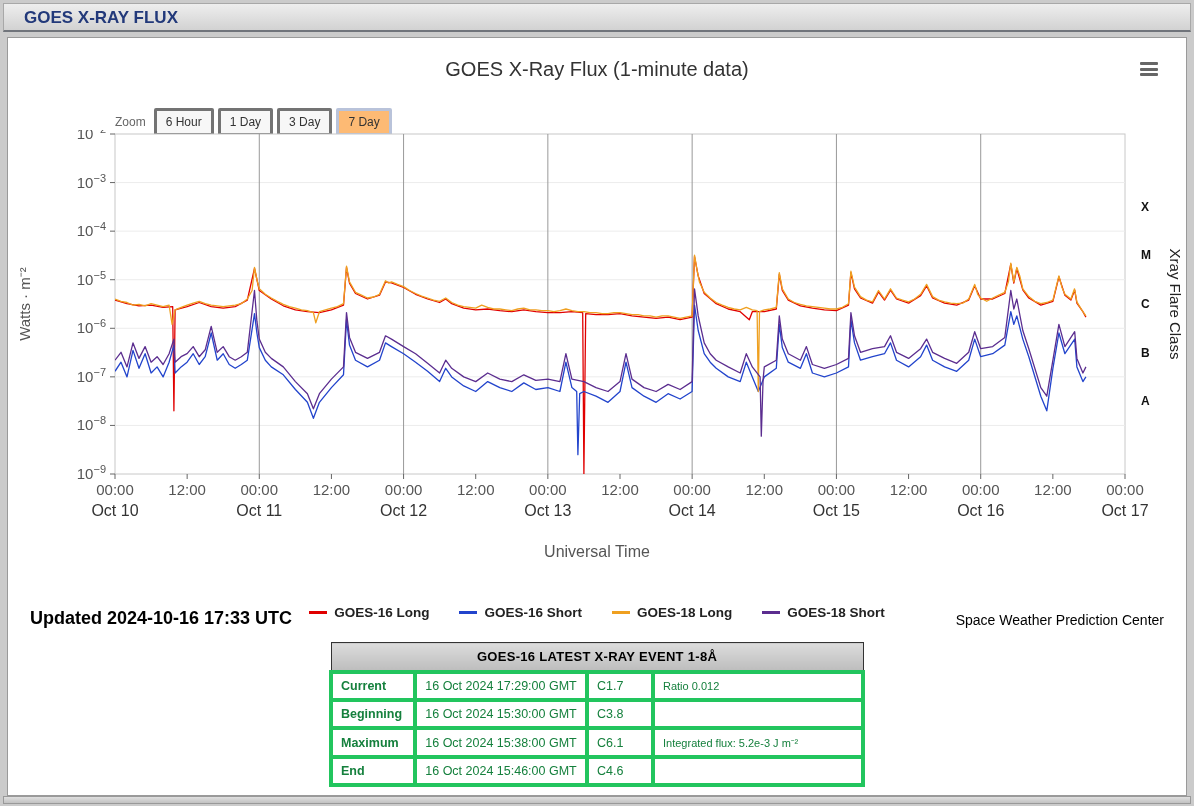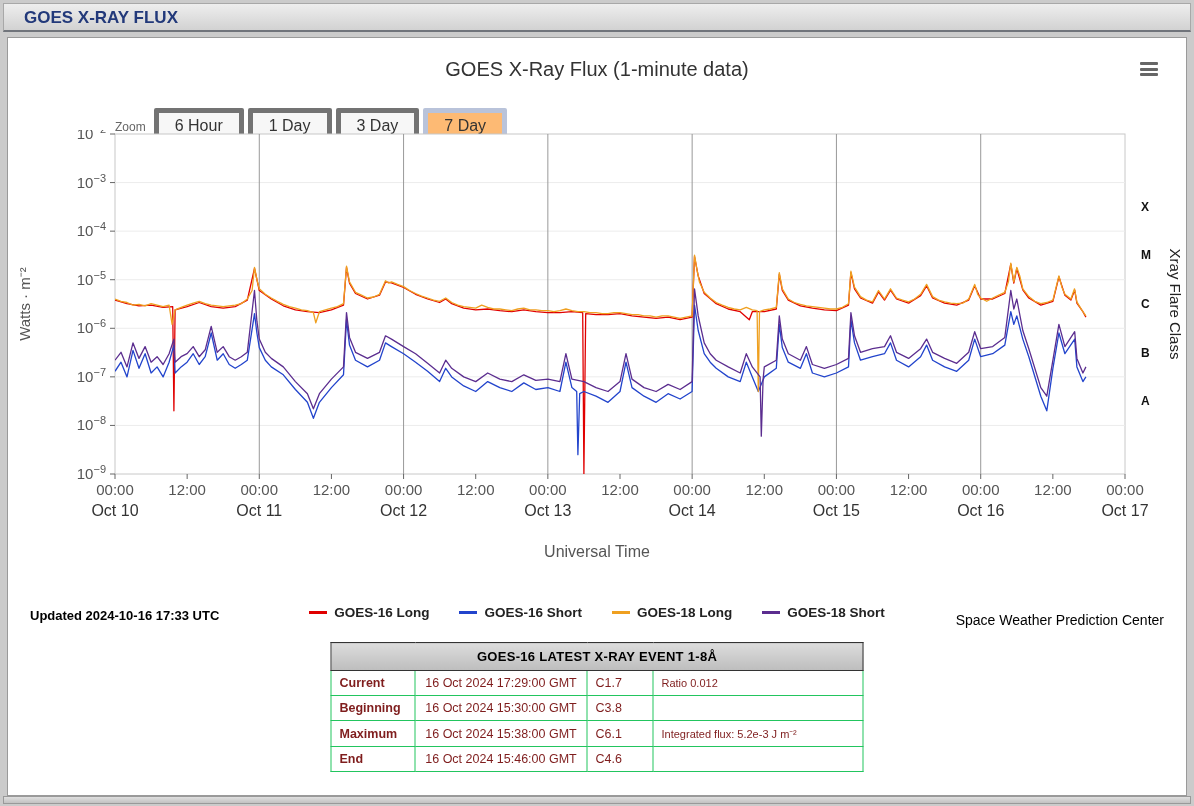--- a/index.html
+++ b/index.html
@@ -27,23 +27,23 @@
     text-align:center; font-size:20px; color:#333333;
   }
   .menu-btn {
     position:absolute; top:24px; right:28px; width:18px; height:14px;
     display:flex; flex-direction:column; justify-content:space-between; cursor:pointer;
   }
   .menu-btn span { display:block; height:3px; background:#666; border-radius:1px; }
   .zoom-row { position:absolute; top:70px; left:107px; }
   .zoom-label { font-size:12px; color:#666; margin-right:8px; vertical-align:middle; }
   .zoom-btn {
-    display:inline-block; padding:4px 16px; margin-right:4px;
-    font-size:16px; color:#333; background:#f7f7f7;
-    border:5px solid #737373; border-radius:2px; cursor:pointer;
+    display:inline-block; padding:4px 9px; margin-right:4px;
+    font-size:12px; color:#333; background:#f7f7f7;
+    border:3px solid #737373; border-radius:2px; cursor:pointer;
     font-family:"Liberation Sans", sans-serif;
   }
   .zoom-btn.selected { background:#fdba74; border-color:#b9c3da; }
   #chart-svg { position:absolute; top:92px; left:0; }
   #chart-svg text { font-family:"Liberation Sans", sans-serif; }
   .tick-label { font-size:15px; fill:#555; }
   .date-label { font-size:16px; fill:#333; }
   .ylab { font-size:15px; fill:#555; }
   .flare-letter { font-size:12px; font-weight:bold; fill:#111; }
   .axis-title-left { font-size:15px; fill:#555; }
@@ -54,36 +54,36 @@
   }
   .legend {
     position:absolute; top:550px; left:0; width:100%;
     display:flex; justify-content:center; gap:30px;margin-top:17px;
   }
   .legend-item { display:inline-flex; align-items:center; cursor:pointer; }
   .swatch { display:inline-block; width:18px; height:3px; margin-right:7px; }
   .legend-text { font-size:13.5px; font-weight:600; color:#222; }
   .updated {
     position:absolute; top:570px; left:22px;
-    font-size:13px; font-weight:bold; color:#000;
+    font-size:18px; font-weight:bold; color:#000;
   }
   .credit {
     position:absolute; top:574px; right:22px;
     font-size:14px; color:#000;
   }
   .event-table {
     position:absolute; top:604px; left:50%; transform:translateX(-50%);
     border-collapse:collapse; background:#fff;
   }
   .event-table th {
     border:1px solid #333; background:linear-gradient(#dcdcdc,#bdbdbd);
     font-size:13px; font-weight:bold; color:#000; padding:6px 10px;
     letter-spacing:0.3px;
   }
-  .event-table td { border:1px solid #22c55e; padding:5px 8px; font-size:12.5px; color:#7f1d1d; }
+  .event-table td { border:4px solid #22c55e; padding:5px 8px; font-size:12.5px; color:#15803d; }
   .event-table td.lbl  { font-weight:bold; width:84px; }
   .event-table td.time { width:172px; text-align:center;border-radius:6px; }
   .event-table td.cls  { width:66px; }
   .event-table td.note { width:210px; font-size:11px; }
   .bottom-bar {
     position:absolute; left:3px; right:3px; bottom:2px; height:8px;
     background:linear-gradient(#dfdfdf,#c2c2c2); border:1px solid #999; cursor:pointer;
   }
 </style>
 </head>

